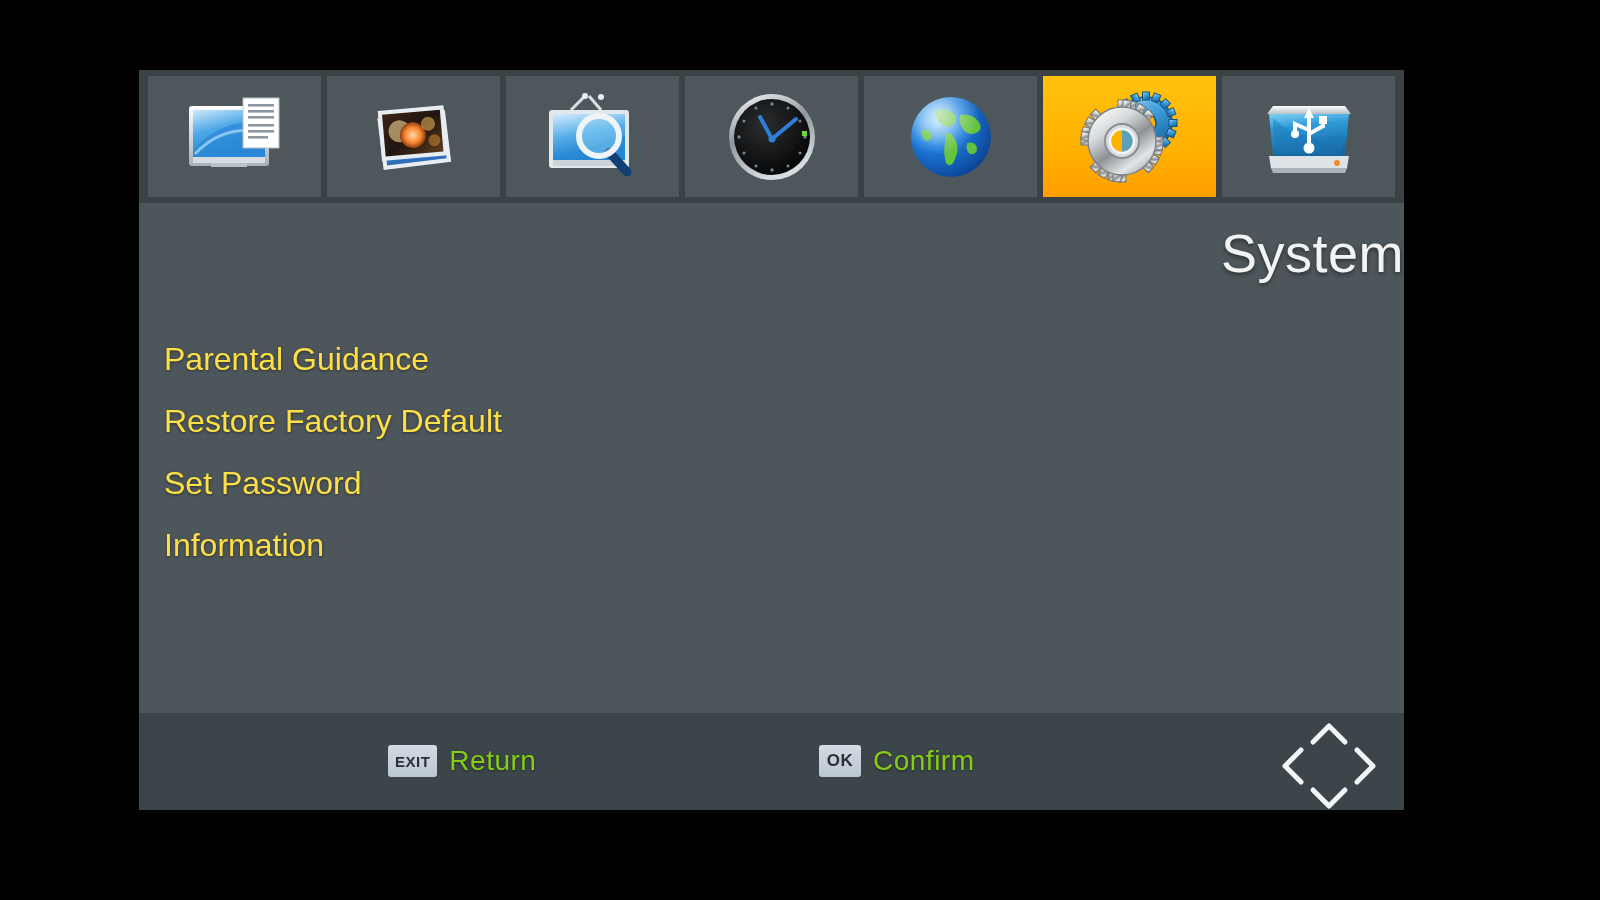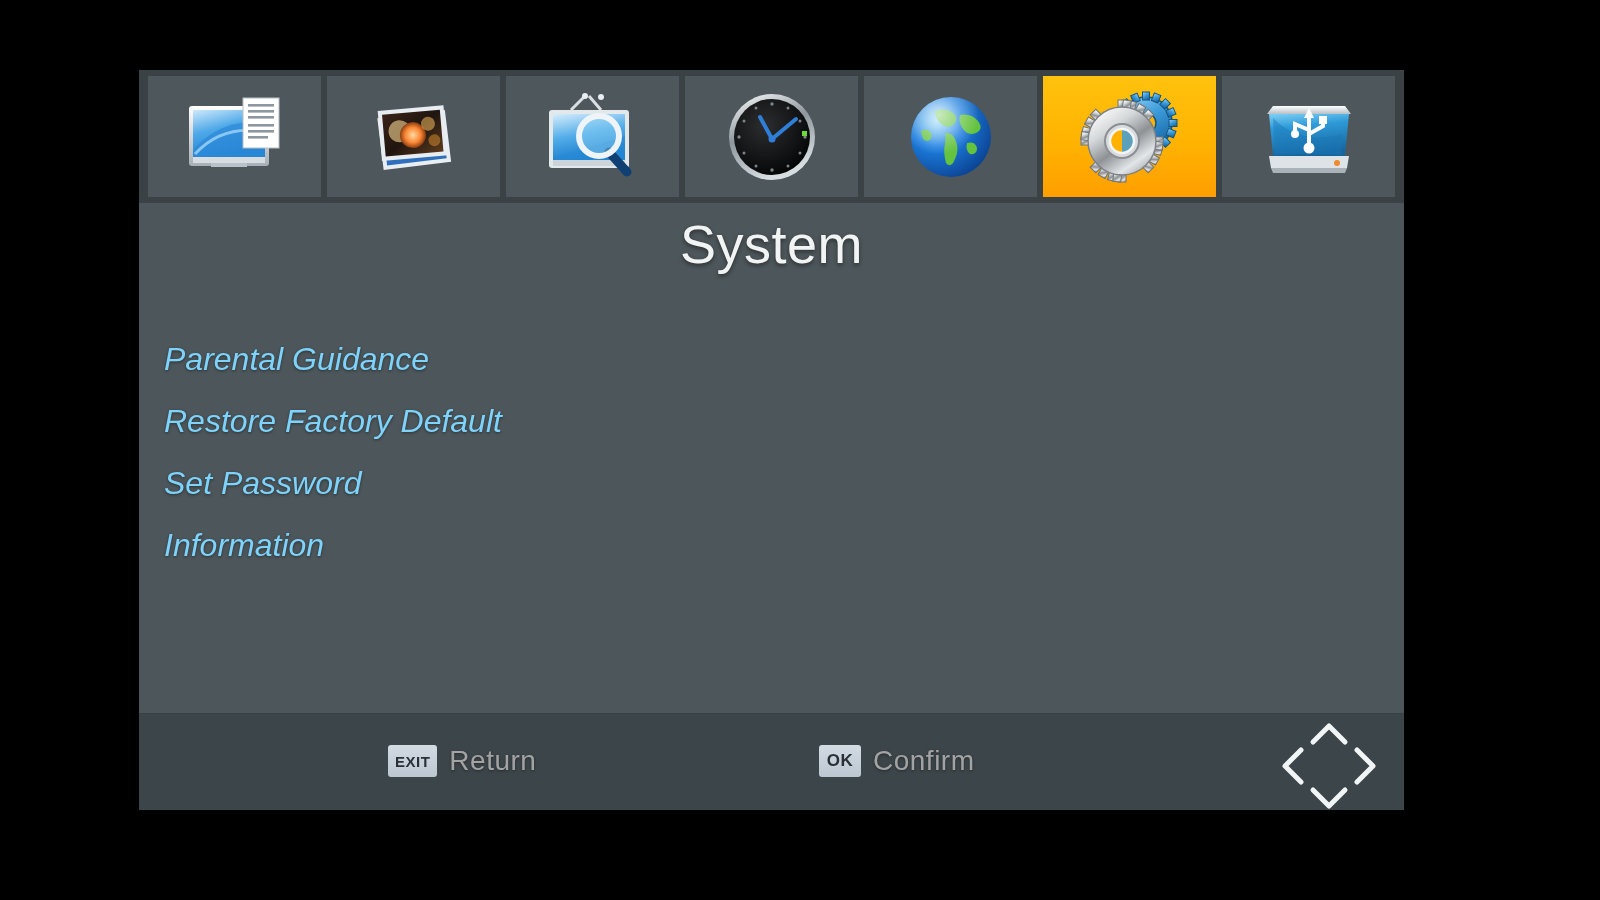--- a/index.html
+++ b/index.html
@@ -56,45 +56,44 @@
   .tile:last-child  { margin-right: 9px; }
   .tile.selected {
     background: linear-gradient(180deg, #ffc20e 0%, #ffb300 55%, #ff9e00 100%);
   }
   .tile svg { display: block; }
 
   
   #title {
     position: absolute;
     left: 0;
-    top: 143px;
+    top: 152px;
     width: 1265px;
-    text-align: center;
+    text-align: right;
     color: #f2f4f4;
     font-size: 54px;
     font-weight: 400;
     letter-spacing: 0.5px;
     text-shadow: 0 2px 4px rgba(0,0,0,.45);
   }
 
   
   #menu {
     position: absolute;
     left: 25px;
     top: 258px;
     width: 760px;
   }
   .menu-item {
-    color: #7dd3fc;
+    color: #fde047;
     font-size: 32px;
     line-height: 62px;
     height: 62px;
     white-space: nowrap;
     text-shadow: 0 1px 3px rgba(0,0,0,.45);
-    font-style: italic;
   }
 
   
   #helpbar {
     position: absolute;
     left: 0;
     bottom: 0;
     width: 1265px;
     height: 96px;
     background: #3c4549;
@@ -120,21 +119,21 @@
     background: linear-gradient(180deg, #d3dbe4 0%, #bcc7d2 100%);
     color: #2a3136;
     font-size: 17px;
     font-weight: bold;
     letter-spacing: .5px;
     border-radius: 3px;
     box-sizing: border-box;
   }
   .keycap.small { font-size: 15px; min-width: 40px; }
   .hint-label {
-    color: #a3a3a3;
+    color: #84cc16;
     font-size: 28px;
     letter-spacing: .5px;
     text-shadow: 0 1px 3px rgba(0,0,0,.4);
   }
 
   
   #dpad {
     position: absolute;
     left: 1138px;
     top: 8px;

